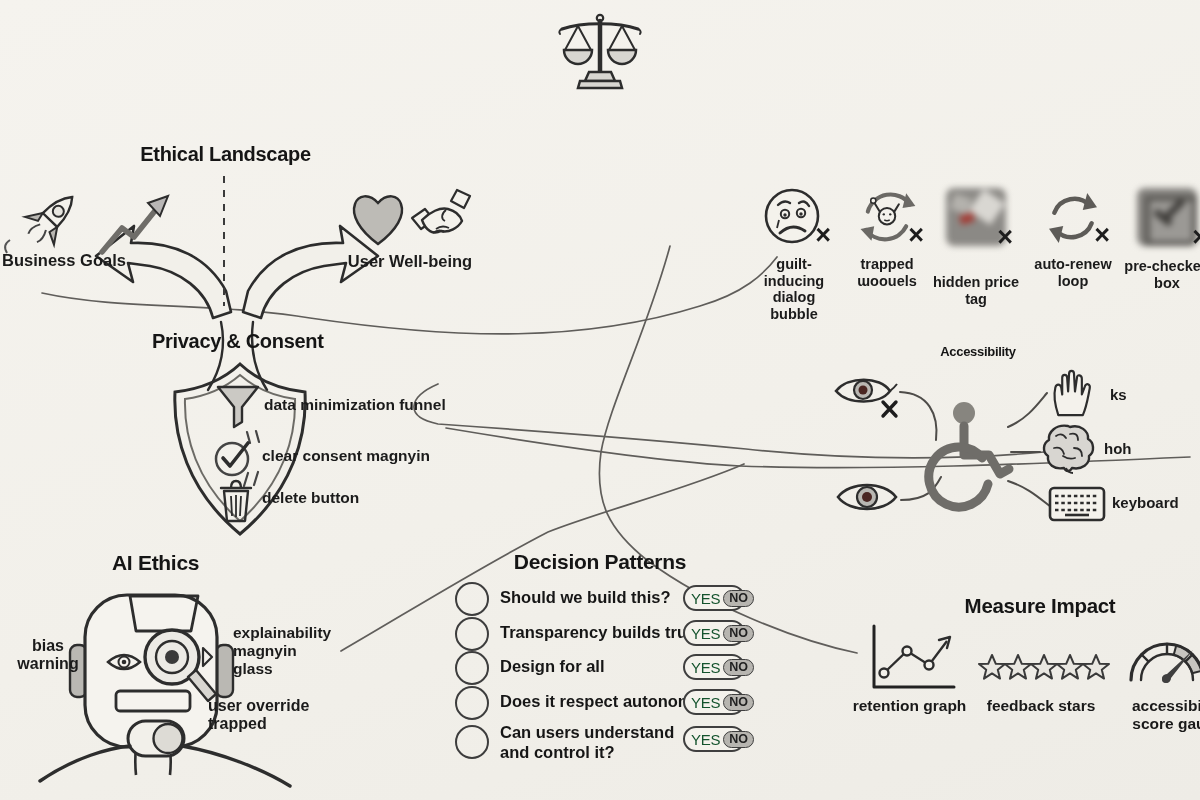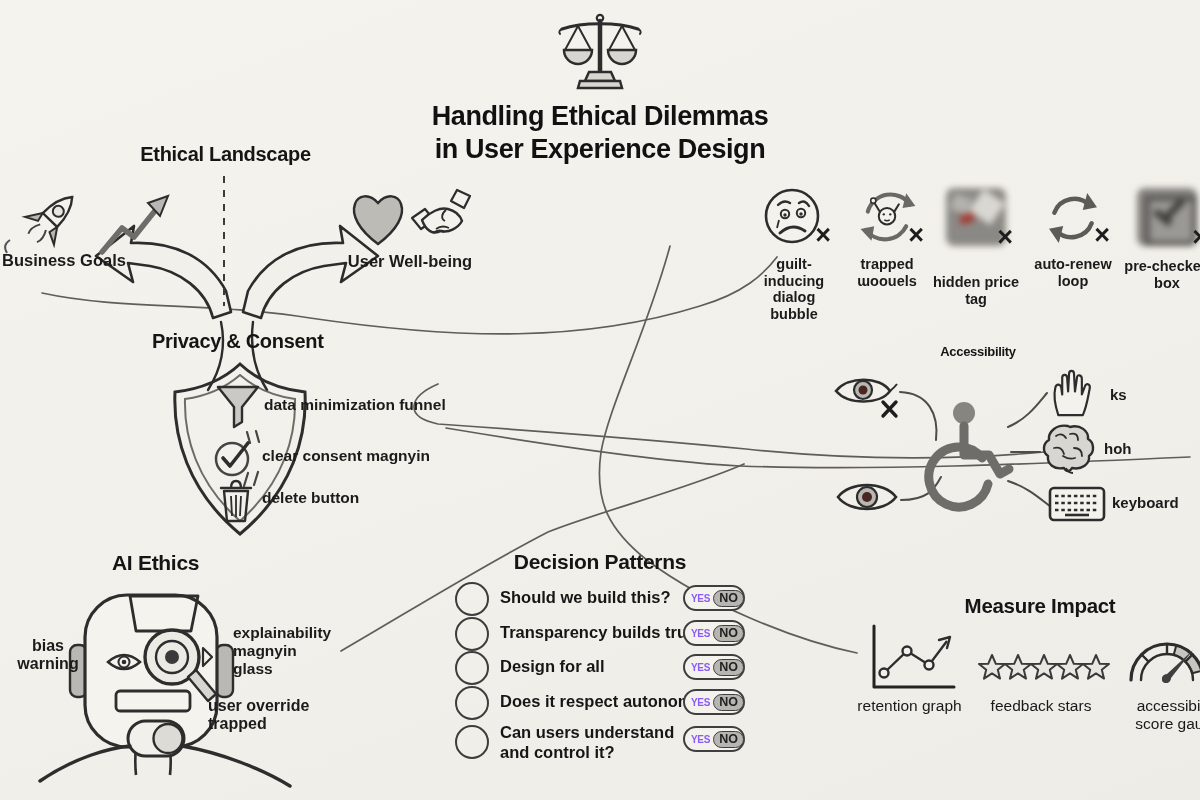--- a/index.html
+++ b/index.html
@@ -14,24 +14,24 @@
   .ctr{text-align:center;}
   .dpitem{position:absolute;width:92px;text-align:center;}
   .dpicon{position:relative;width:74px;height:66px;margin:0 auto;}
   .xmark{position:absolute;font-size:27px;font-weight:700;color:#1d1d1d;line-height:1;}
   .blurbox{width:60px;height:58px;border-radius:8px;filter:blur(3px);position:relative;overflow:hidden;margin:2px auto 0;}
   .rowD{position:absolute;height:34px;}
   .radio{position:absolute;width:30px;height:30px;border:2.8px solid #3d3d3d;border-radius:50%;background:transparent;}
   .dlabel{position:absolute;font-size:16.5px;font-weight:600;color:#161616;line-height:1.2;}
   .pill{position:absolute;width:62px;height:26px;border:2.4px solid #3f3f3f;border-radius:14px;
     display:flex;align-items:center;background:#f4f2ec;box-sizing:border-box;}
-  .pill .yes{font-size:10px;font-weight:700;padding-left:6px;letter-spacing:-.3px;color:#8b5cf6;}
+  .pill .yes{font-size:15px;font-weight:400;padding-left:6px;letter-spacing:-.3px;color:#14532d;}
   .pill .no{margin-left:3px;font-size:12.5px;font-weight:700;background:#b7b5b0;border:1.8px solid #3f3f3f;
     border-radius:10px;padding:0 5px;line-height:15px;color:#222;}
-  .mlabel{font-size:15.5px;font-weight:400;text-align:center;line-height:1.15;color:#191919;}
+  .mlabel{font-size:15.5px;font-weight:700;text-align:center;line-height:1.15;color:#191919;}
 </style>
 </head>
 <body>
 
 <div class="canvas">
 
   <svg class="overlay" width="1200" height="800" viewBox="0 0 1200 800">
     <g stroke="#504e4b" stroke-width="1.7" fill="none" opacity="0.9" stroke-linecap="round">
       <path d="M42,293 C120,310 210,302 310,318 C460,340 585,342 700,306 C744,293 764,274 777,257"></path>
       <path d="M670,246 C648,328 609,406 601,452 C594,502 609,530 648,561 C706,604 794,640 857,653"></path>
@@ -68,24 +68,20 @@
       <path d="M10,17 C30,10 66,10 86,17" stroke-width="3"></path>
       <path d="M10,17 q-4,2 -2,5 M86,17 q4,2 2,5" stroke-width="2"></path>
       <path d="M26,14 L13,38 M26,14 L39,38" stroke-width="2"></path>
       <path d="M70,14 L57,38 M70,14 L83,38" stroke-width="2"></path>
       <path d="M12,38 A14,14 0 0 0 40,38 Z" fill="#d8d6d1" stroke-width="2.5"></path>
       <path d="M56,38 A14,14 0 0 0 84,38 Z" fill="#d8d6d1" stroke-width="2.5"></path>
       <path d="M37,60 L59,60 L63,69 L33,69 Z" fill="#d8d6d1" stroke-width="2.5"></path>
       <path d="M28,69 L68,69 L70,76 L26,76 Z" fill="#d8d6d1" stroke-width="2.5"></path>
     </g>
   </svg>
-  <div class="sec title" style="left:300px;top:100px;width:600px">
-    <div>Handling Ethical Dilemmas</div>
-    <div>in User Experience Design</div>
-  </div>
 
   <div class="sec hd ctr" style="left:118px;top:143px;width:215px;font-size:20px">Ethical Landscape</div>
 
   <svg class="sec" style="left:2px;top:178px" width="190" height="88" viewBox="0 0 190 88">
     <g transform="rotate(44 48 42)">
       <path d="M48,10 C55,18 58,30 58,42 L38,42 C38,30 41,18 48,10 Z" fill="#f4f2ec" stroke="#2d2d2d" stroke-width="2.4"></path>
       <circle cx="48" cy="30" r="5.5" fill="#e8e6e0" stroke="#2d2d2d" stroke-width="2"></circle>
       <path d="M38,42 L28,57 L40,51 Z" fill="#b9b7b2" stroke="#2d2d2d" stroke-width="2"></path>
       <path d="M58,42 L68,57 L56,51 Z" fill="#b9b7b2" stroke="#2d2d2d" stroke-width="2"></path>
       <path d="M44,52 q-5,9 -2,15 M52,52 q5,9 2,15" fill="none" stroke="#444" stroke-width="2"></path>

